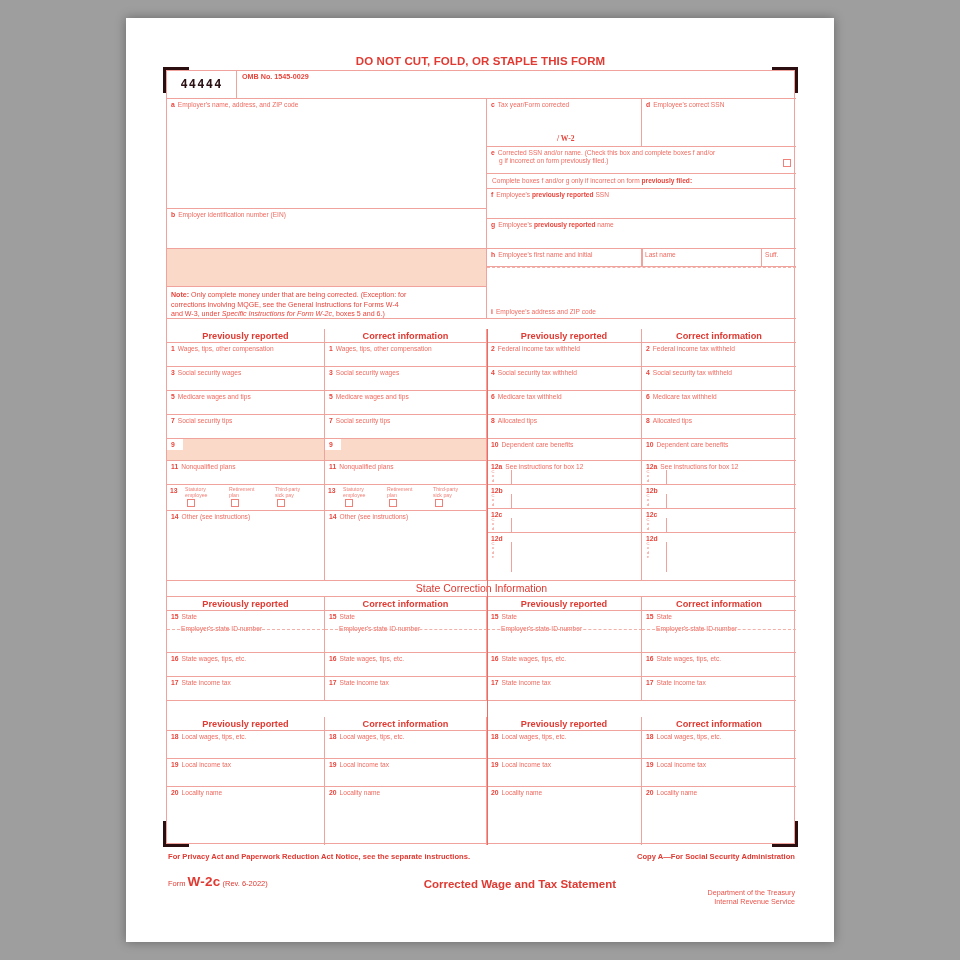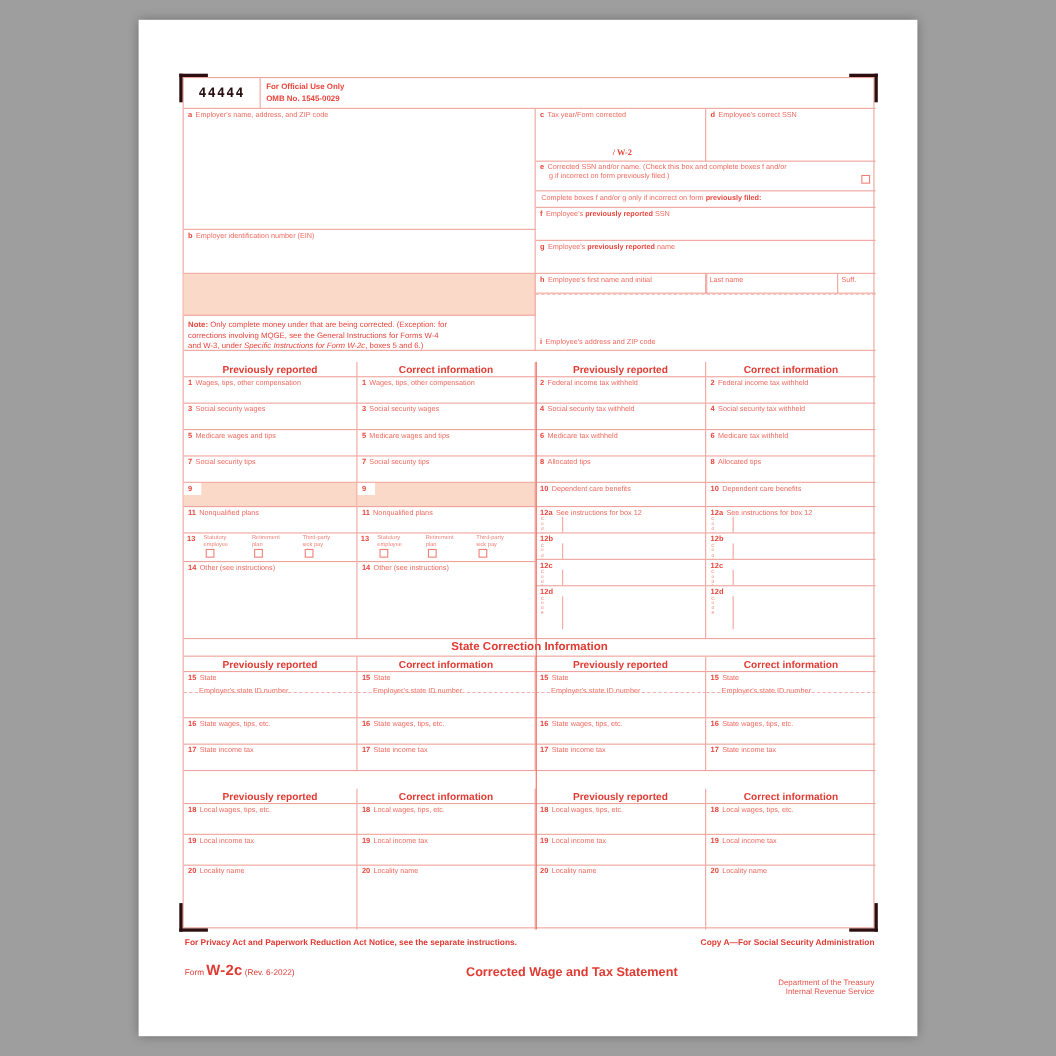--- a/index.html
+++ b/index.html
@@ -83,21 +83,21 @@
     text-align: center;
     font-size: 9.2px;
     font-weight: bold;
     color: #e03a32;
     line-height: 13px;
     padding-top: 1px;
   }
   .sect {
     text-align: center;
     font-size: 10.5px;
-    font-weight: bold;
+    font-weight: normal;
     color: #e03a32;
     line-height: 14px;
   }
 
   
   .shade { background: #fbd9c8; }
 
   
   .crn {
     position: absolute;
@@ -213,20 +213,21 @@
     position: absolute;
   }
 </style>
 </head>
 <body>
 
 <div id="screen">
   <div id="paper">
     <div id="form">
 
+      <div class="banner">DO NOT CUT, FOLD, OR STAPLE THIS FORM</div>
 
       <div class="sheet" style="position:absolute;left:0;top:16px;width:629px;height:774px;">
 
         <div class="crn" style="left:-4px;top:-4px;">
           <i style="left:0;top:0;width:26px;height:3px;"></i>
             <i style="left:0;top:0;width:3px;height:26px;"></i>
         </div>
         <div class="crn" style="right:-4px;top:-4px;">
           <i style="right:0;top:0;width:26px;height:3px;"></i>
             <i style="right:0;top:0;width:3px;height:26px;"></i>
@@ -237,21 +238,20 @@
         </div>
         <div class="crn" style="right:-4px;bottom:-4px;">
           <i style="right:0;bottom:0;width:26px;height:3px;"></i>
             <i style="right:0;bottom:0;width:3px;height:26px;"></i>
         </div>
 
         <div class="cell" style="left:0;top:0;width:70px;height:28px;">
           <div class="ctlnum">44444</div>
         </div>
         <div class="cell nb-r" style="left:70px;top:0;width:559px;height:28px;">
-          <div class="ouse" style="padding-top:2px;">For Official Use Only</div>
           <div class="ouse">OMB No. 1545-0029</div>
         </div>
 
         <div class="cell" style="left:0;top:28px;width:320px;height:110px;">
           <div class="lbl"><span class="num">a</span><span>Employer's name, address, and ZIP code</span></div>
         </div>
 
         <div class="cell" style="left:320px;top:28px;width:155px;height:48px;">
           <div class="lbl"><span class="num">c</span><span>Tax year/Form corrected</span></div>
           <div style="position:absolute;left:70px;bottom:3px;font-size:7.6px;font-weight:bold;color:#e8453c;font-family:Liberation Serif, serif;">/  W-2</div>

